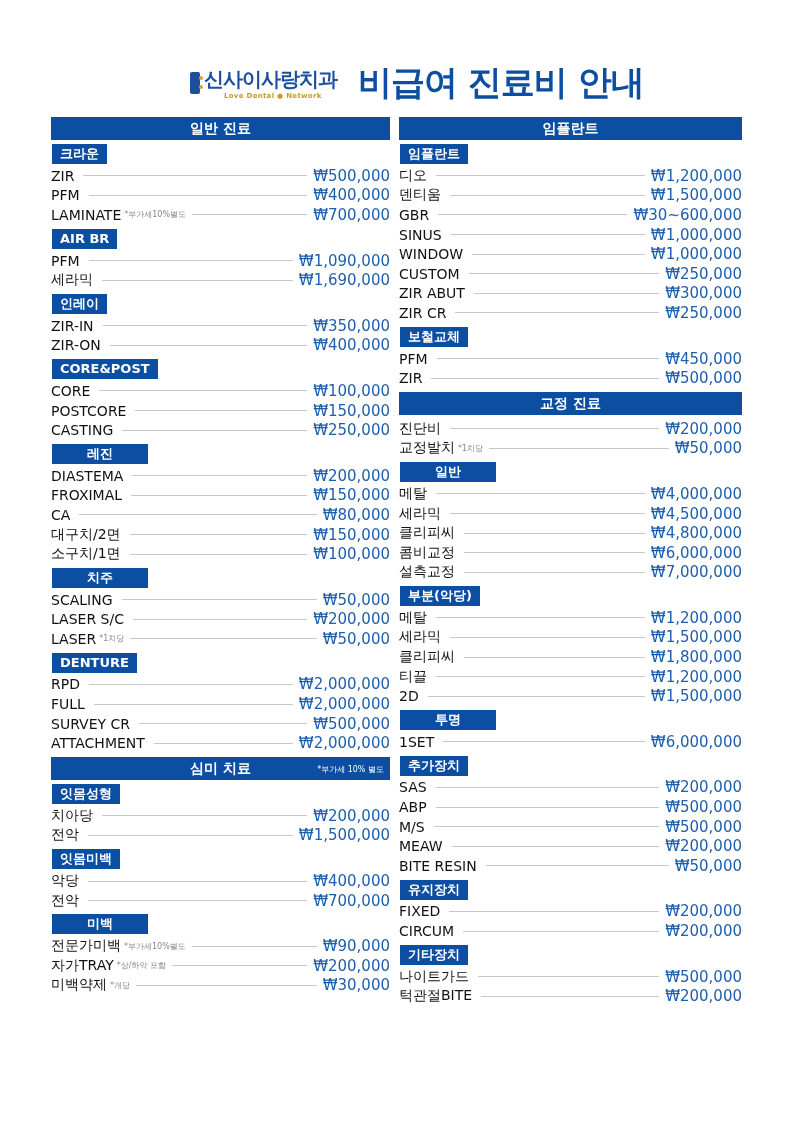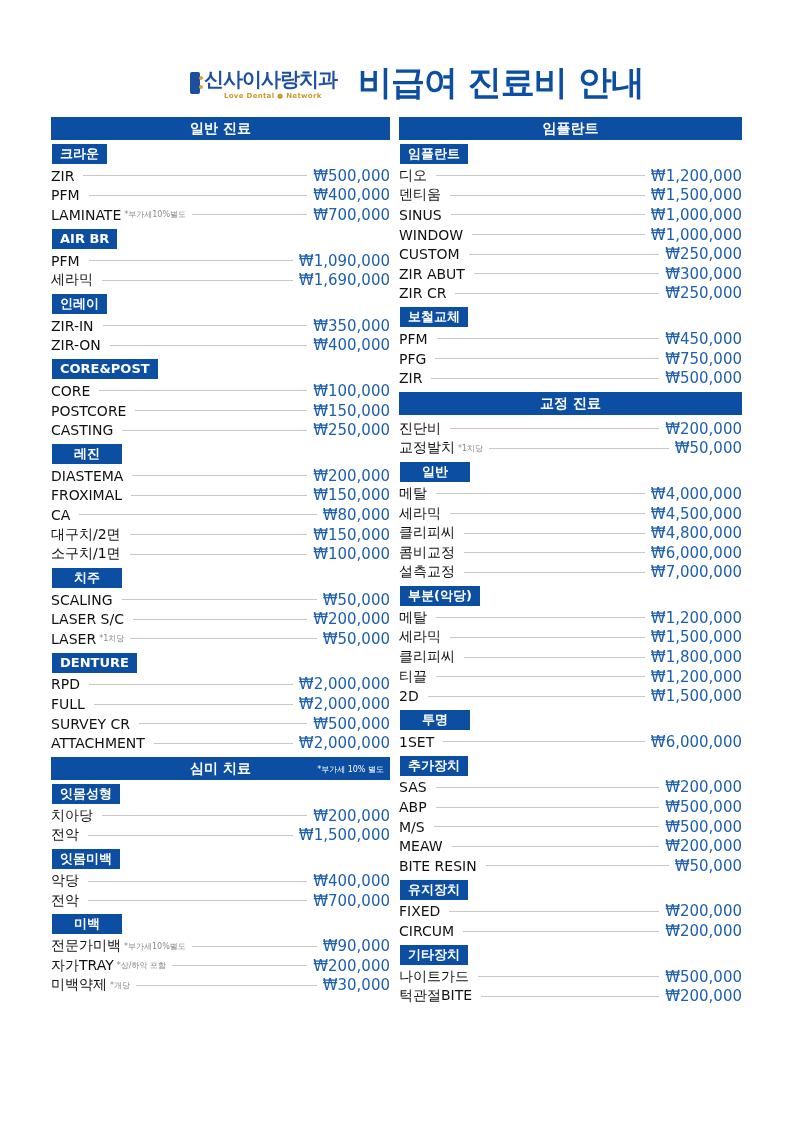--- a/index.html
+++ b/index.html
@@ -13,21 +13,21 @@
   .logo-sub{position:absolute;left:34px;top:26px;font-size:7px;color:#c99a2e;font-weight:700;white-space:nowrap;letter-spacing:0.3px;}
   .title{position:absolute;left:358px;top:2px;font-size:34px;font-weight:900;color:#0b4ea2;letter-spacing:-1px;white-space:nowrap;font-family:"DejaVu Sans",sans-serif;text-align:center;}
 
   .col{position:absolute;top:117px;}
   .col.left{left:51px;width:339px;}
   .col.right{left:399px;width:343px;}
 
   .section-bar{position:relative;height:23px;background:#0b4ea2;color:#fff;font-weight:700;font-size:14px;text-align:center;line-height:23px;}
   .section-bar .note{position:absolute;right:6px;top:0;font-size:8px;font-weight:400;line-height:25px;}
   .sub-tag{display:inline-block;background:#0b4ea2;color:#fff;font-weight:700;font-size:13px;height:20px;line-height:20px;padding:0 8px;margin:4px 0 2px 1px;}
-  .sub-tag.wide{padding:0 22px;}
+  .sub-tag.wide{padding:0 35px;}
   .row{display:flex;align-items:center;height:19.6px;font-size:14px;}
   .row .name{white-space:nowrap;color:#111;}
   .row .note{font-size:8px;color:#888;margin-left:3px;white-space:nowrap;}
   .row .line{flex:1;height:0;border-top:1px solid #c8c8c8;margin:0 6px;}
   .row .price{white-space:nowrap;color:#1d5fae;font-size:15px;}
   .gap{height:4px;}
 </style>
 </head>
 <body>
 
@@ -201,20 +201,25 @@
         <span class="name">디오</span>
         <span class="note"></span>
         <span class="line"></span>
         <span class="price">₩1,200,000</span>
       </div><div class="row">
         <span class="name">덴티움</span>
         <span class="note"></span>
         <span class="line"></span>
         <span class="price">₩1,500,000</span>
       </div><div class="row">
+        <span class="name">GBR</span>
+        <span class="note"></span>
+        <span class="line"></span>
+        <span class="price">₩30~600,000</span>
+      </div><div class="row">
         <span class="name">SINUS</span>
         <span class="note"></span>
         <span class="line"></span>
         <span class="price">₩1,000,000</span>
       </div><div class="row">
         <span class="name">WINDOW</span>
         <span class="note"></span>
         <span class="line"></span>
         <span class="price">₩1,000,000</span>
       </div><div class="row">
@@ -230,25 +235,20 @@
       </div><div class="row">
         <span class="name">ZIR CR</span>
         <span class="note"></span>
         <span class="line"></span>
         <span class="price">₩250,000</span>
       </div><div class="sub-tag">보철교체</div><div class="row">
         <span class="name">PFM</span>
         <span class="note"></span>
         <span class="line"></span>
         <span class="price">₩450,000</span>
-      </div><div class="row">
-        <span class="name">PFG</span>
-        <span class="note"></span>
-        <span class="line"></span>
-        <span class="price">₩750,000</span>
       </div><div class="row">
         <span class="name">ZIR</span>
         <span class="note"></span>
         <span class="line"></span>
         <span class="price">₩500,000</span>
       </div></div>
   <div class="section-bar" style="margin-top:4px"><span>교정 진료</span></div>
   <div class="gap"></div>
   <div id="right-ortho-items">
       <div class="row">

